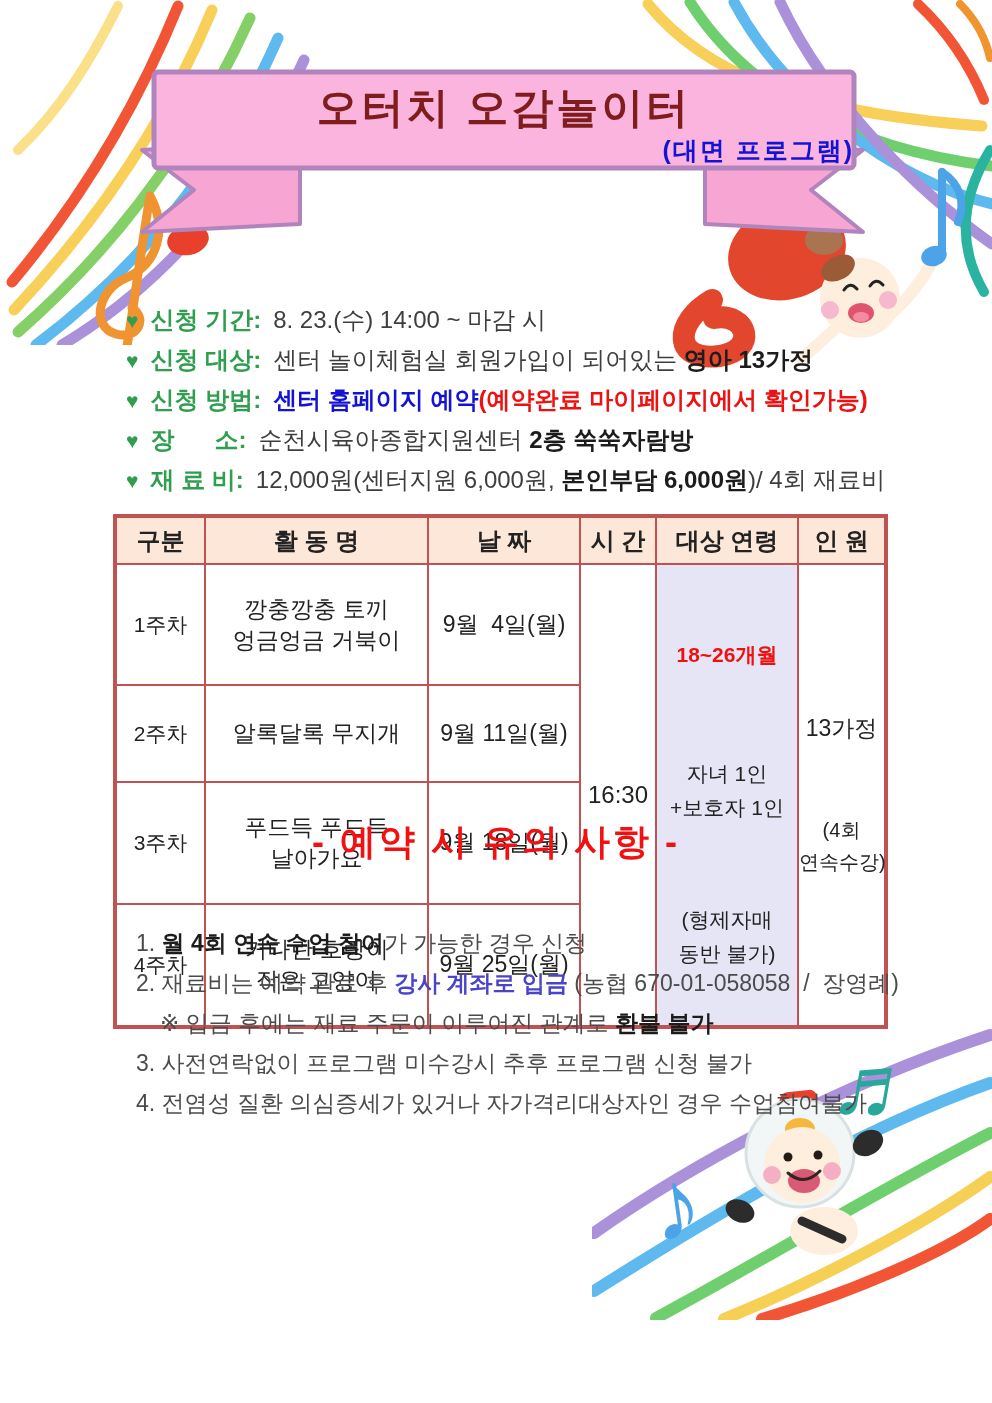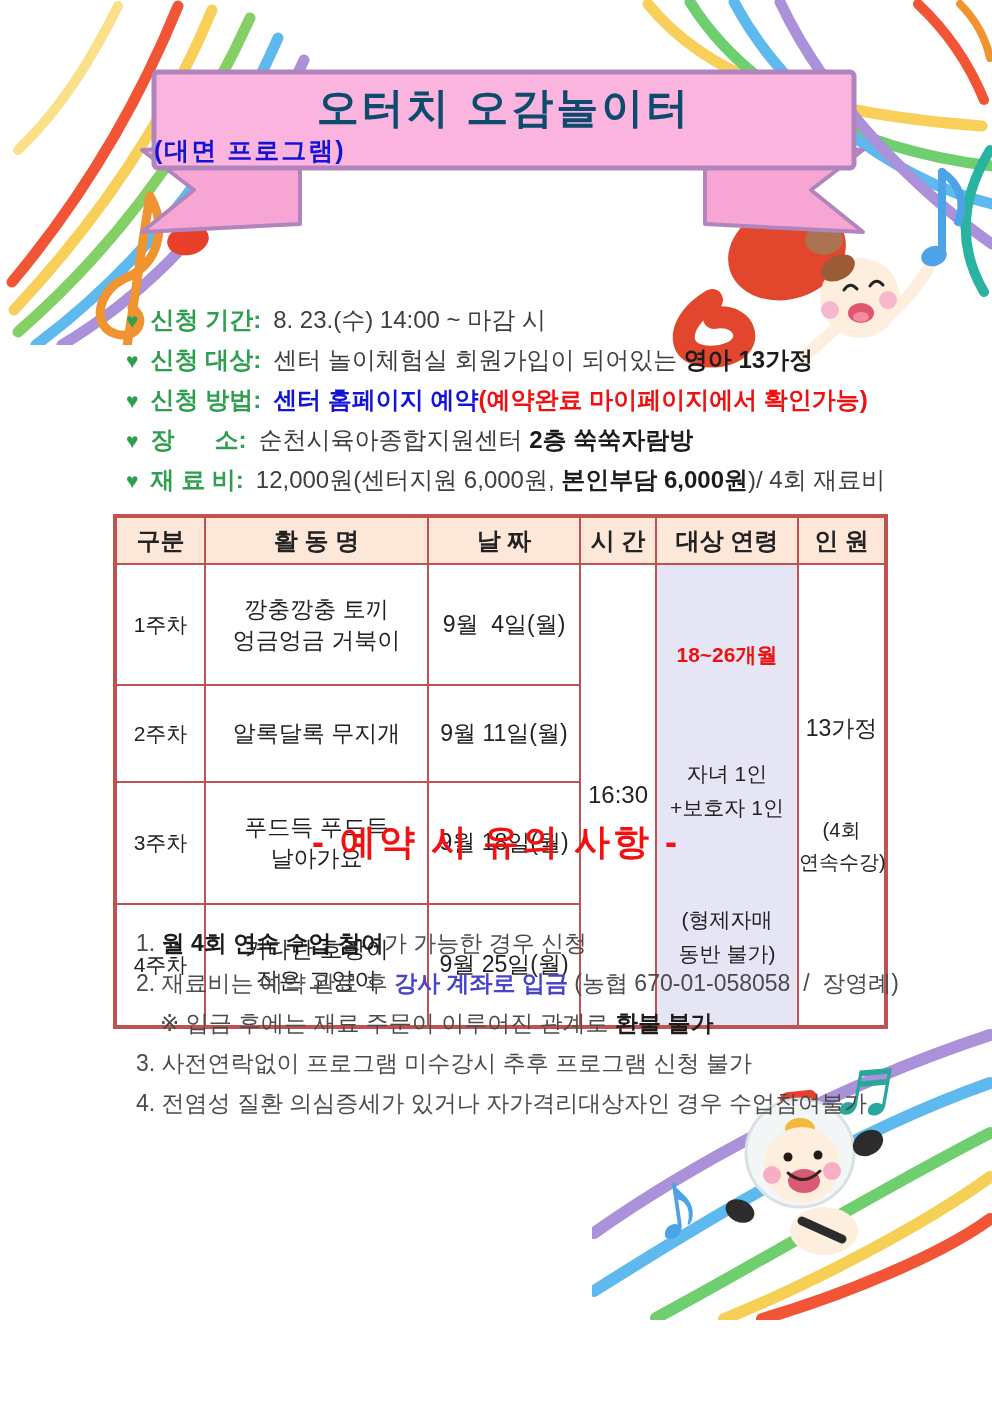--- a/index.html
+++ b/index.html
@@ -10,22 +10,22 @@
   .deco { position:absolute; z-index:1; }
   .deco-tl { left:0; top:0; }
   .deco-tr { left:562px; top:0; }
   .deco-br { left:592px; top:1025px; }
   .deco path, .deco line { fill:none; stroke-linecap:round; }
 
   
   .banner { position:absolute; left:130px; top:58px; width:745px; height:180px; z-index:3; }
   .ribbon { position:absolute; left:0; top:0; }
   .banner-title { position:absolute; left:24px; top:22px; width:700px; text-align:center;
-    font-size:42px; font-weight:800; color:#0c4a6e; letter-spacing:3px; }
-  .banner-subtitle { position:absolute; left:24px; top:76px; width:700px; text-align:left;
+    font-size:42px; font-weight:800; color:#7f1d1d; letter-spacing:3px; }
+  .banner-subtitle { position:absolute; left:24px; top:76px; width:700px; text-align:right;
     font-size:25px; font-weight:800; color:#1313d6; letter-spacing:2px; }
 
   
   .info { position:absolute; left:126px; top:306px; width:780px; z-index:2; }
   .info-row { margin-bottom:11px; font-size:24px; line-height:28px; color:#3e3e3e; white-space:nowrap; }
   .heart { color:#2f9e4f; font-size:21px; margin-right:12px; }
   .ilabel { color:#2f9e4f; font-weight:700; white-space:pre; margin-right:12px; }
   .seg { white-space:pre-wrap; }
   .em-dark { color:#1c1c1c; font-weight:700; }
   .em-blue { color:#1313d6; font-weight:700; }

